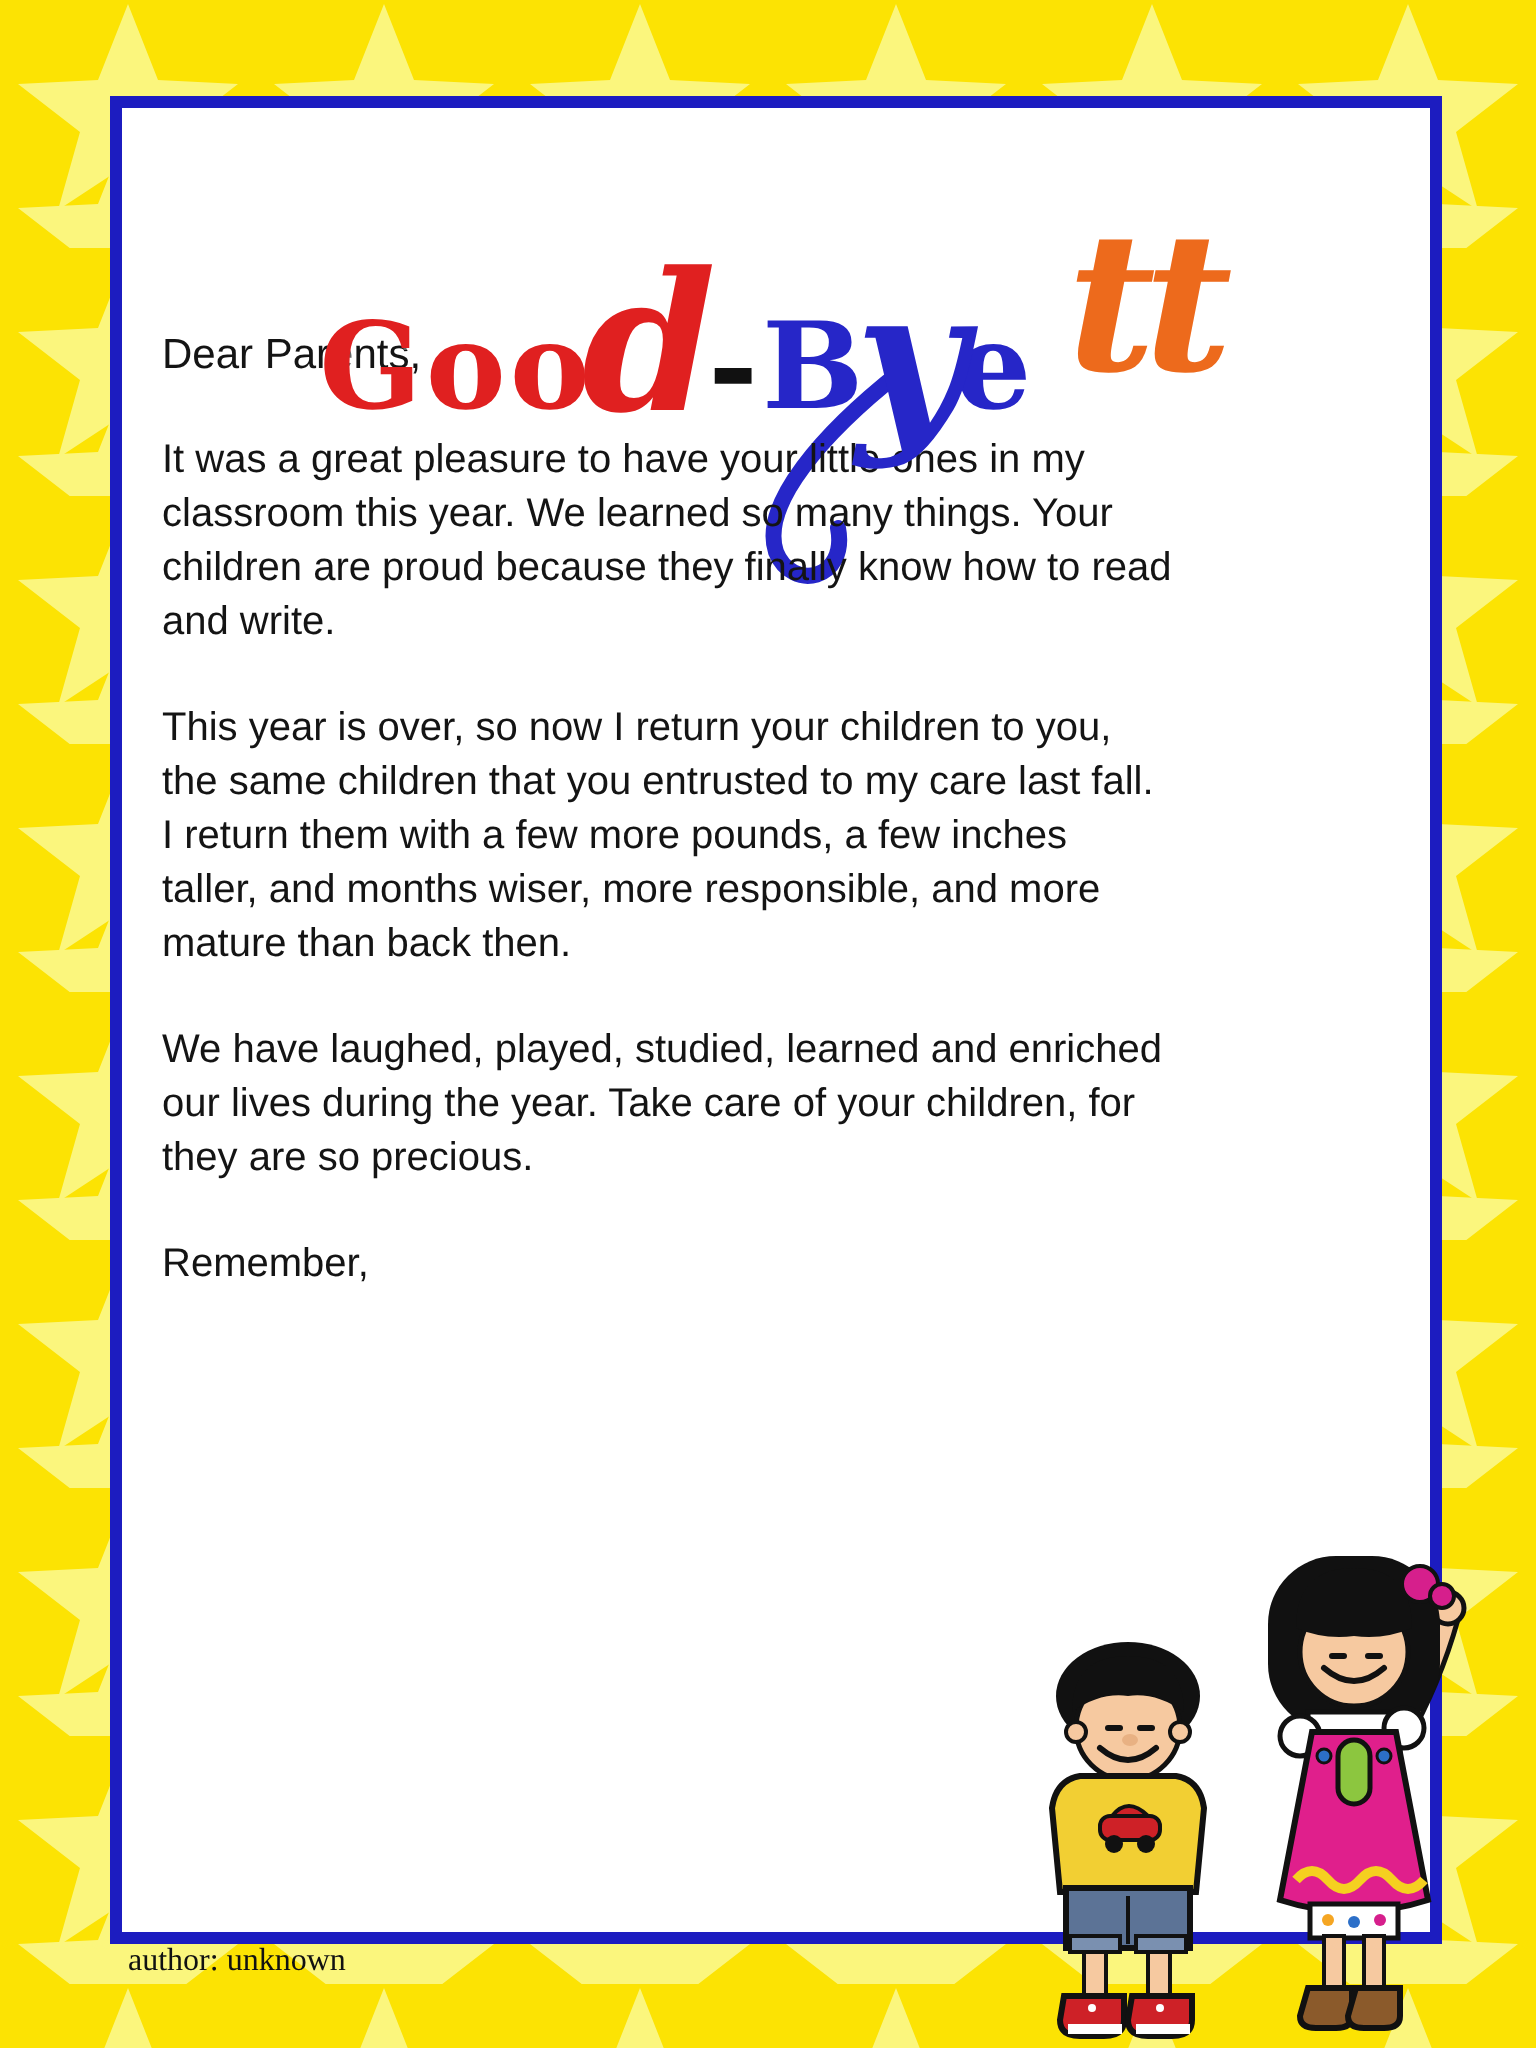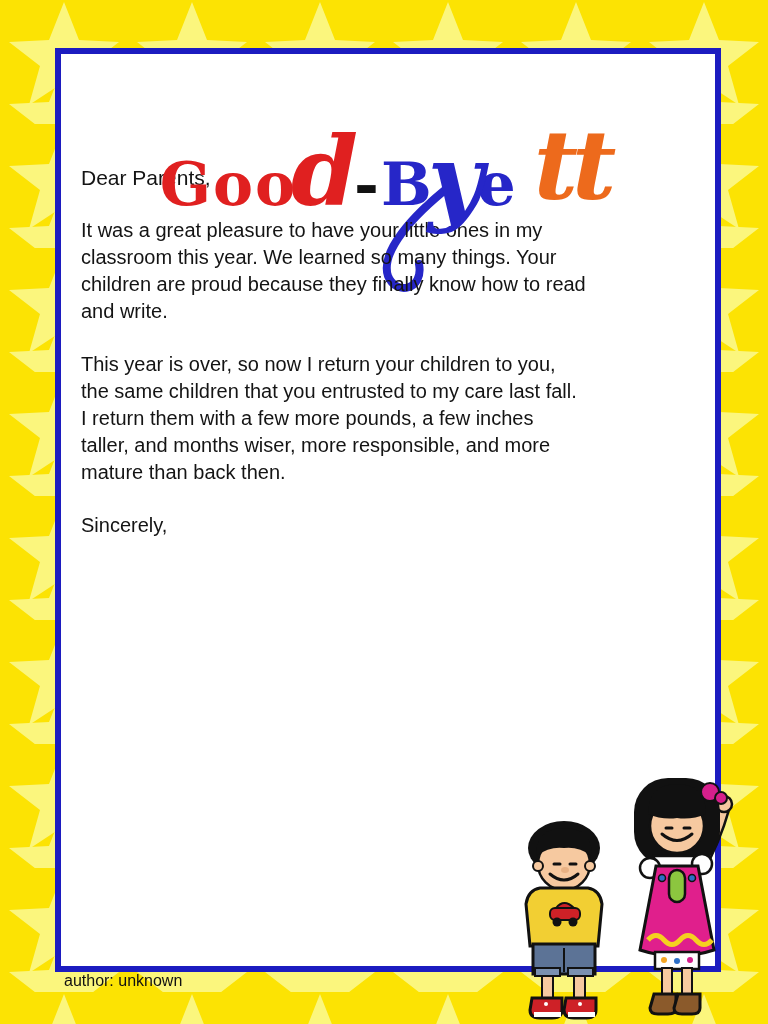--- a/index.html
+++ b/index.html
@@ -29,37 +29,37 @@
     letter-spacing:2px;
     text-shadow:1px 1px 0 rgba(255,255,255,.35);
   }
   .t-script{
     font-family:"DejaVu Serif", serif;font-style:italic;font-weight:bold;
     font-size:96px;letter-spacing:0;position:relative;top:10px;
   }
   .c-red{color:#E02020;} .c-blue{color:#2626C8;} .c-orange{color:#ED6A1C;} .c-dash{color:#111;}
   .t-d{top:6px;margin:0 -4px 0 -6px;}
   .t-y{top:14px;margin:0 -6px;}
-  .t-tt{top:2px;margin:2px -6px;letter-spacing:-6px;}
+  .t-tt{top:2px;margin:16px -6px;letter-spacing:-6px;}
   .y-tail{position:absolute;left:47.5%;top:128px;z-index:2;}
 
   
   .content{
     position:absolute;left:20px;right:14px;top:98px;z-index:2;
     color:#141414;
     font-size:20px;line-height:27px;
   }
   .content p{margin:12px 0 26px 0;white-space:pre-line;}
   .greeting{font-size:21px;}
   .closing{margin-top:2px;}
 
   
   .author-credit{
     position:absolute;left:64px;top:972px;z-index:2;
-    font-family:Liberation Sans, sans-serif;font-size:16px;color:#111;
+    font-family:Liberation Serif, serif;font-size:16px;color:#111;
   }
   .site-credit{
     position:absolute;right:16px;top:993px;z-index:4;
     font-family:"DejaVu Sans", sans-serif;font-size:18px;color:#111;margin-top:48px;
   }
 
   
   .kids{position:absolute;left:502px;top:768px;z-index:3;}
 </style>
 </head>
@@ -98,21 +98,24 @@
     <p class="greeting">Dear Parents,</p>
     <p>It was a great pleasure to have your little ones in my
 classroom this year. We learned so many things. Your
 children are proud because they finally know how to read
 and write.</p>
     <p>This year is over, so now I return your children to you,
 the same children that you entrusted to my care last fall.
 I return them with a few more pounds, a few inches
 taller, and months wiser, more responsible, and more
 mature than back then.</p>
-    <p class="closing">Sincerely,</p>
+    <p>We have laughed, played, studied, learned and enriched
+our lives during the year. Take care of your children, for
+they are so precious.</p>
+    <p class="closing">Remember,</p>
   </div>
 </div>
 
 <svg class="kids" width="238" height="254" viewBox="0 0 238 254" xmlns="http://www.w3.org/2000/svg">
 
   <g>
 
     <path d="M196,100 Q212,72 221,40" fill="none" stroke="#111" stroke-width="15" stroke-linecap="round"></path>
     <path d="M196,100 Q212,72 221,40" fill="none" stroke="#F6C9A0" stroke-width="10" stroke-linecap="round"></path>
     <circle cx="222" cy="36" r="8" fill="#F6C9A0" stroke="#111" stroke-width="2.5"></circle>

